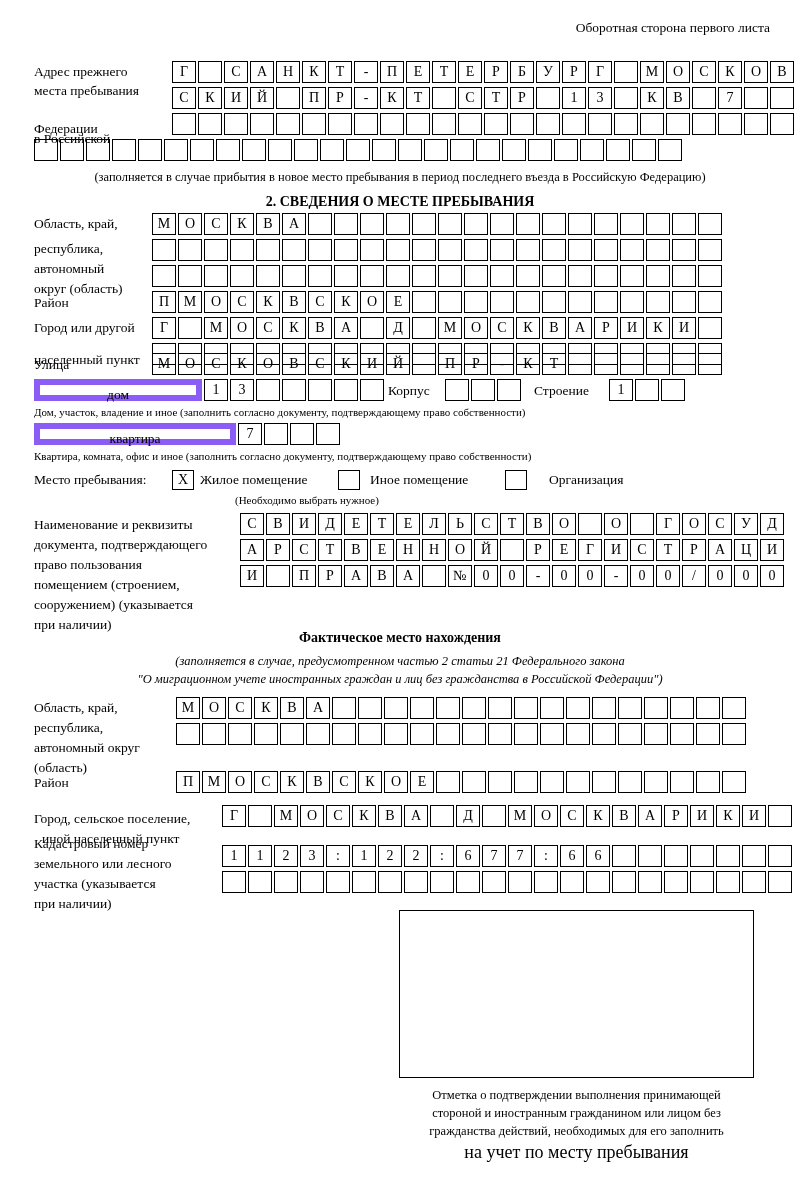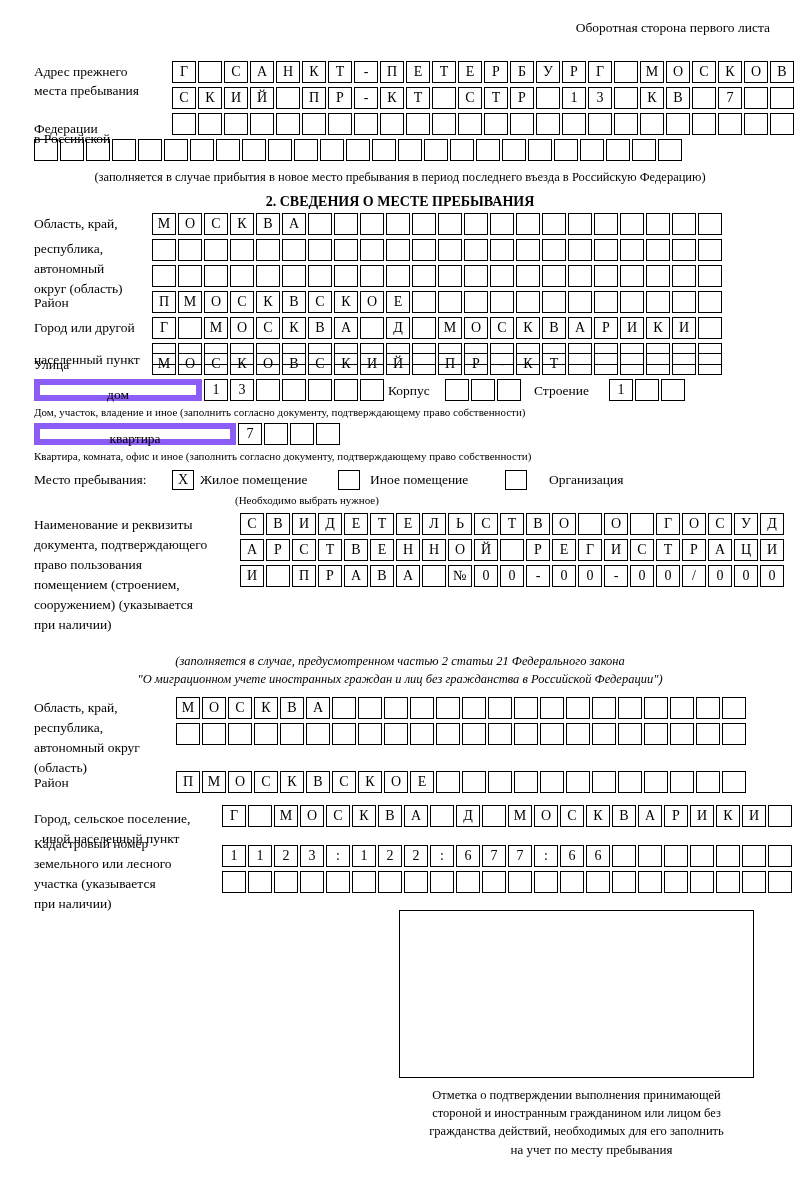--- a/index.html
+++ b/index.html
@@ -466,20 +466,21 @@
       <div class="cell">0</div>
       <div class="cell">-</div>
       <div class="cell">0</div>
       <div class="cell">0</div>
       <div class="cell">/</div>
       <div class="cell">0</div>
       <div class="cell">0</div>
       <div class="cell">0</div>
     </div>
 
+  <div class="ctr bold" style="left:0;top:630px;width:800px;font-size:14px;">Фактическое место нахождения</div>
   <div class="ctr italic" style="left:0;top:654px;width:800px;font-size:12.5px;">(заполняется в случае, предусмотренном частью 2 статьи 21 Федерального закона</div>
   <div class="ctr italic" style="left:0;top:672px;width:800px;font-size:12.5px;">"О миграционном учете иностранных граждан и лиц без гражданства в Российской Федерации")</div>
 
   <div class="lbl" style="left:34px;top:698px;">Область, край,</div>
   <div class="lbl" style="left:34px;top:718px;">республика,</div>
   <div class="lbl" style="left:34px;top:738px;">автономный округ</div>
   <div class="lbl" style="left:34px;top:758px;">(область)</div>
 
   <div class="row" id="alreg-r0" style="left:176px;top:697px;">
       <div class="cell">М</div>
@@ -634,15 +635,15 @@
       <div class="cell"></div>
       <div class="cell"></div>
       <div class="cell"></div>
       <div class="cell"></div>
     </div>
 
   <div class="bigbox" style="left:399px;top:910px;width:355px;height:168px;"></div>
   <div class="ctr" style="left:399px;top:1088px;width:355px;font-size:12.5px;">Отметка о подтверждении выполнения принимающей</div>
   <div class="ctr" style="left:399px;top:1106px;width:355px;font-size:12.5px;">стороной и иностранным гражданином или лицом без</div>
   <div class="ctr" style="left:399px;top:1124px;width:355px;font-size:12.5px;">гражданства действий, необходимых для его заполнить</div>
-  <div class="ctr" style="left:414px;top:1142px;width:355px;font-size:13px;">на учет по месту пребывания</div>
+  <div class="ctr" style="left:399px;top:1142px;width:355px;font-size:18px;">на учет по месту пребывания</div>
 
 </div>
 
 </body></html>

